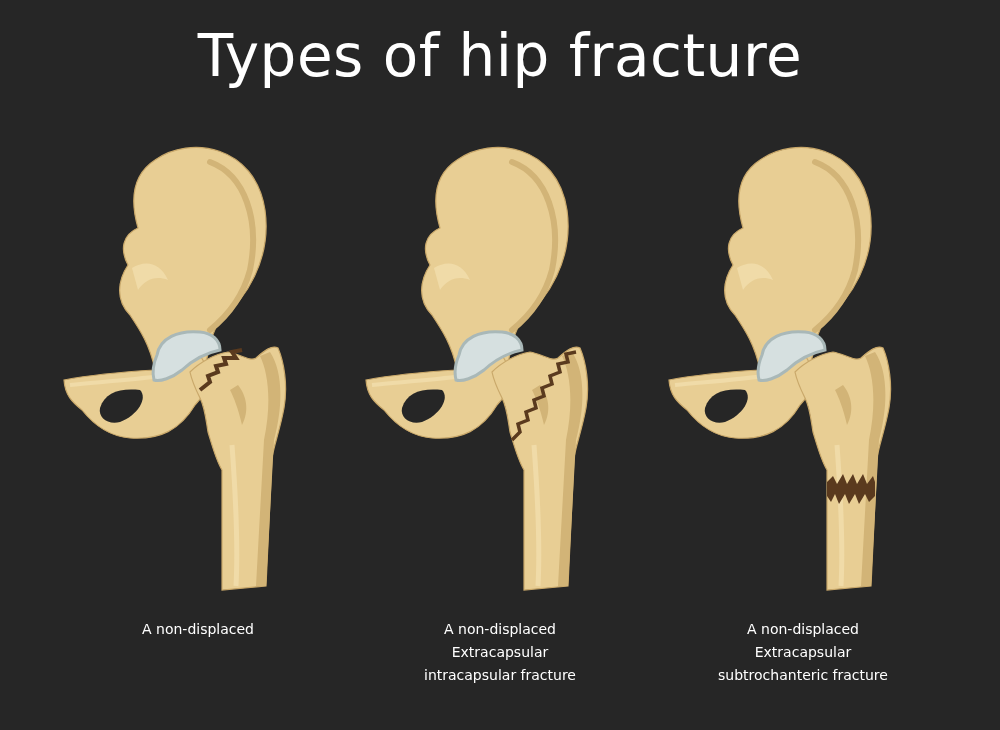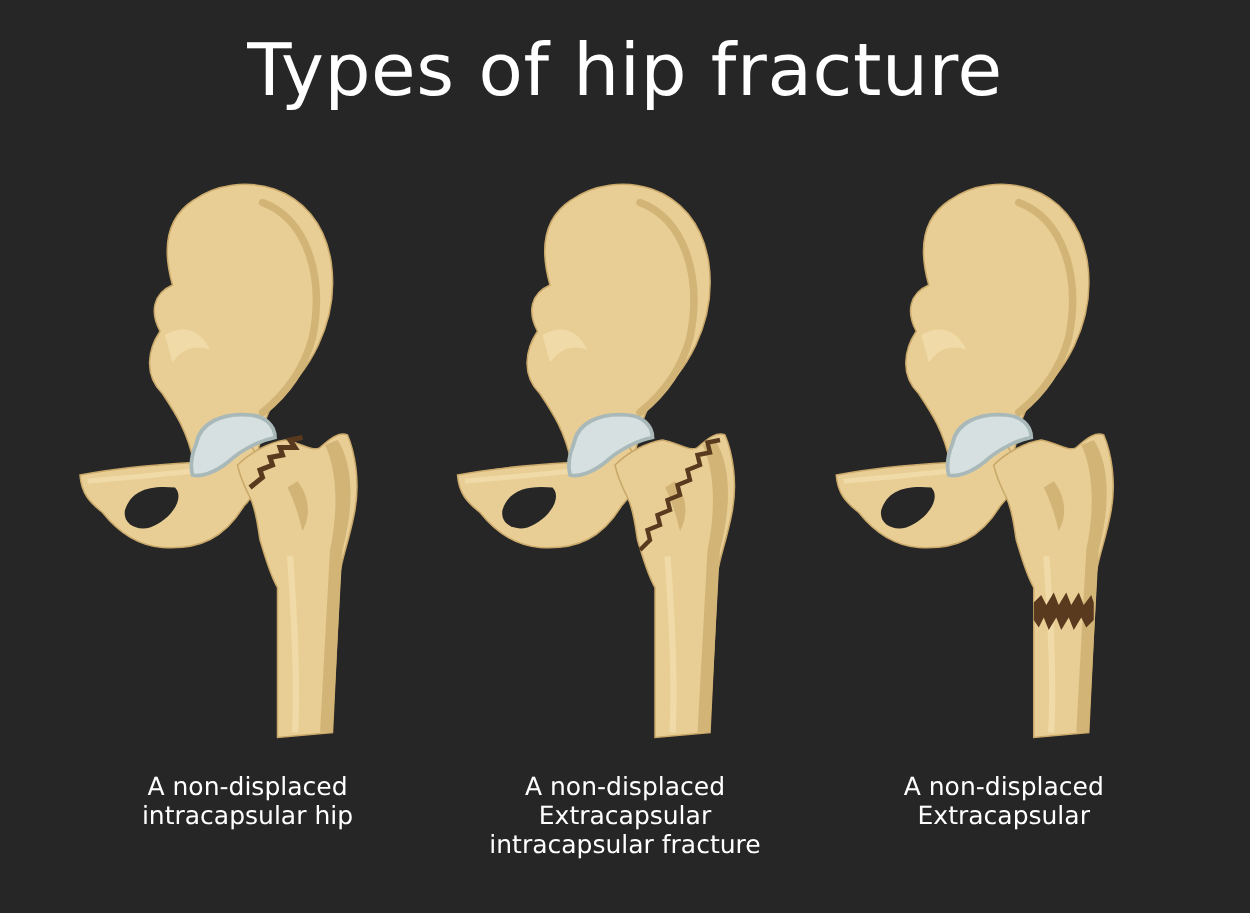--- a/index.html
+++ b/index.html
@@ -25,21 +25,21 @@
       top: 140px;
       width: 300px;
       height: 470px;
     }
     .panel svg { position: absolute; left: 0; top: 0; }
     .caption {
       position: absolute;
       top: 618px;
       width: 300px;
       text-align: center;
-      font-size: 20px;
+      font-size: 14px;
       line-height: 23px;
       color: #ffffff;
     }
     .caption span { display: block; }
   </style>
 </head>
 <body>
 
 <div class="title">Types of hip fracture</div>
 
@@ -73,21 +73,20 @@
 </svg>
 
 <div class="panel" style="left:60px;">
   <svg width="300" height="470" viewBox="0 0 300 470">
     <use href="#hip-bone"></use>
     <path d="M140,250 L150,242 L148,236 L158,232 L156,226 L166,224 L164,218 L176,218 L172,212 L182,210" fill="none" stroke="#5A3A1E" stroke-width="4" stroke-linejoin="miter"></path>
   </svg>
 </div>
 <div class="caption" style="left:48px;">
   <span>A non-displaced</span>
-  <span>intracapsular hip</span>
 </div>
 
 <div class="panel" style="left:362px;">
   <svg width="300" height="470" viewBox="0 0 300 470">
     <use href="#hip-bone"></use>
     <path d="M150,300 L158,292 L156,284 L166,280 L164,272 L174,268 L172,260 L182,256 L180,248 L190,244 L188,236 L198,232 L196,224 L206,222 L204,214 L214,212" fill="none" stroke="#5A3A1E" stroke-width="3.5" stroke-linejoin="miter"></path>
   </svg>
 </div>
 <div class="caption" style="left:350px;">
   <span>A non-displaced</span>
@@ -98,13 +97,14 @@
 <div class="panel" style="left:665px;">
   <svg width="300" height="470" viewBox="0 0 300 470">
     <use href="#hip-bone"></use>
     <path d="M162,342 L168,336 L172,344 L178,334 L182,344 L188,334 L192,344 L198,334 L202,344 L208,336 L210,342
              L210,356 L204,362 L200,354 L194,364 L190,354 L184,364 L180,354 L174,364 L170,354 L166,362 L162,356 Z" fill="#5A3A1E"></path>
   </svg>
 </div>
 <div class="caption" style="left:653px;">
   <span>A non-displaced</span>
   <span>Extracapsular</span>
+  <span>subtrochanteric fracture</span>
 </div>
 
 </body></html>

